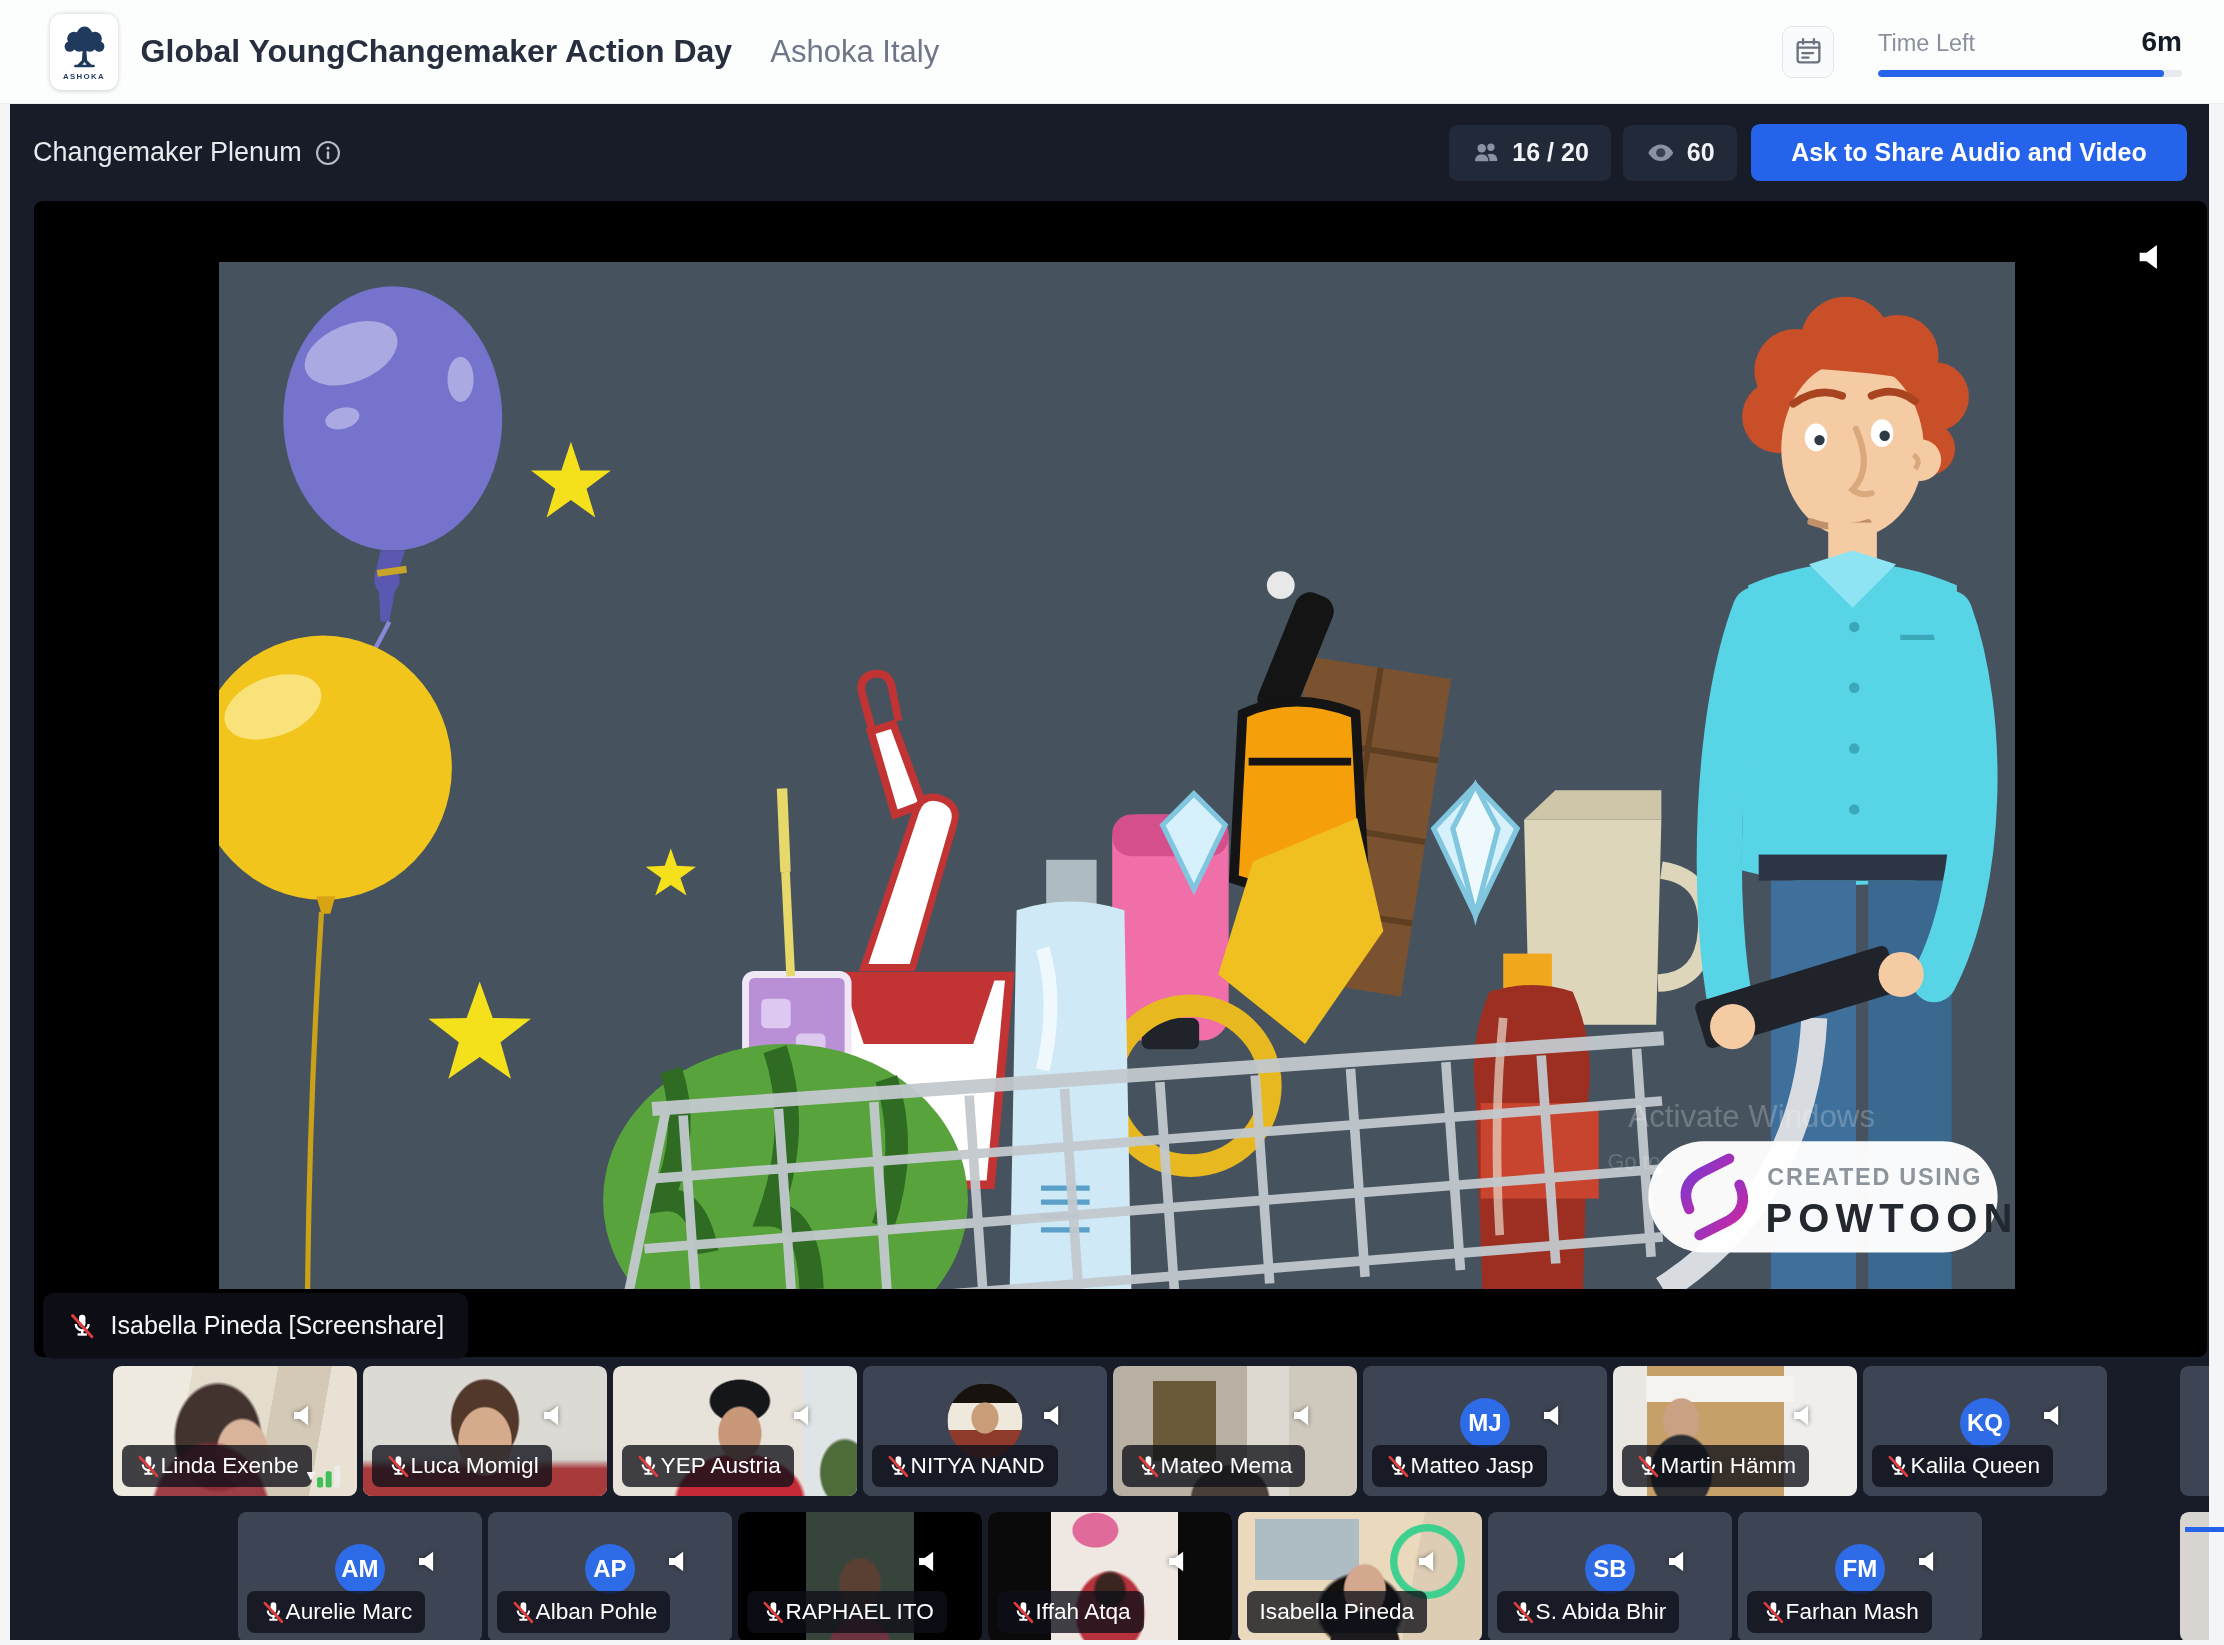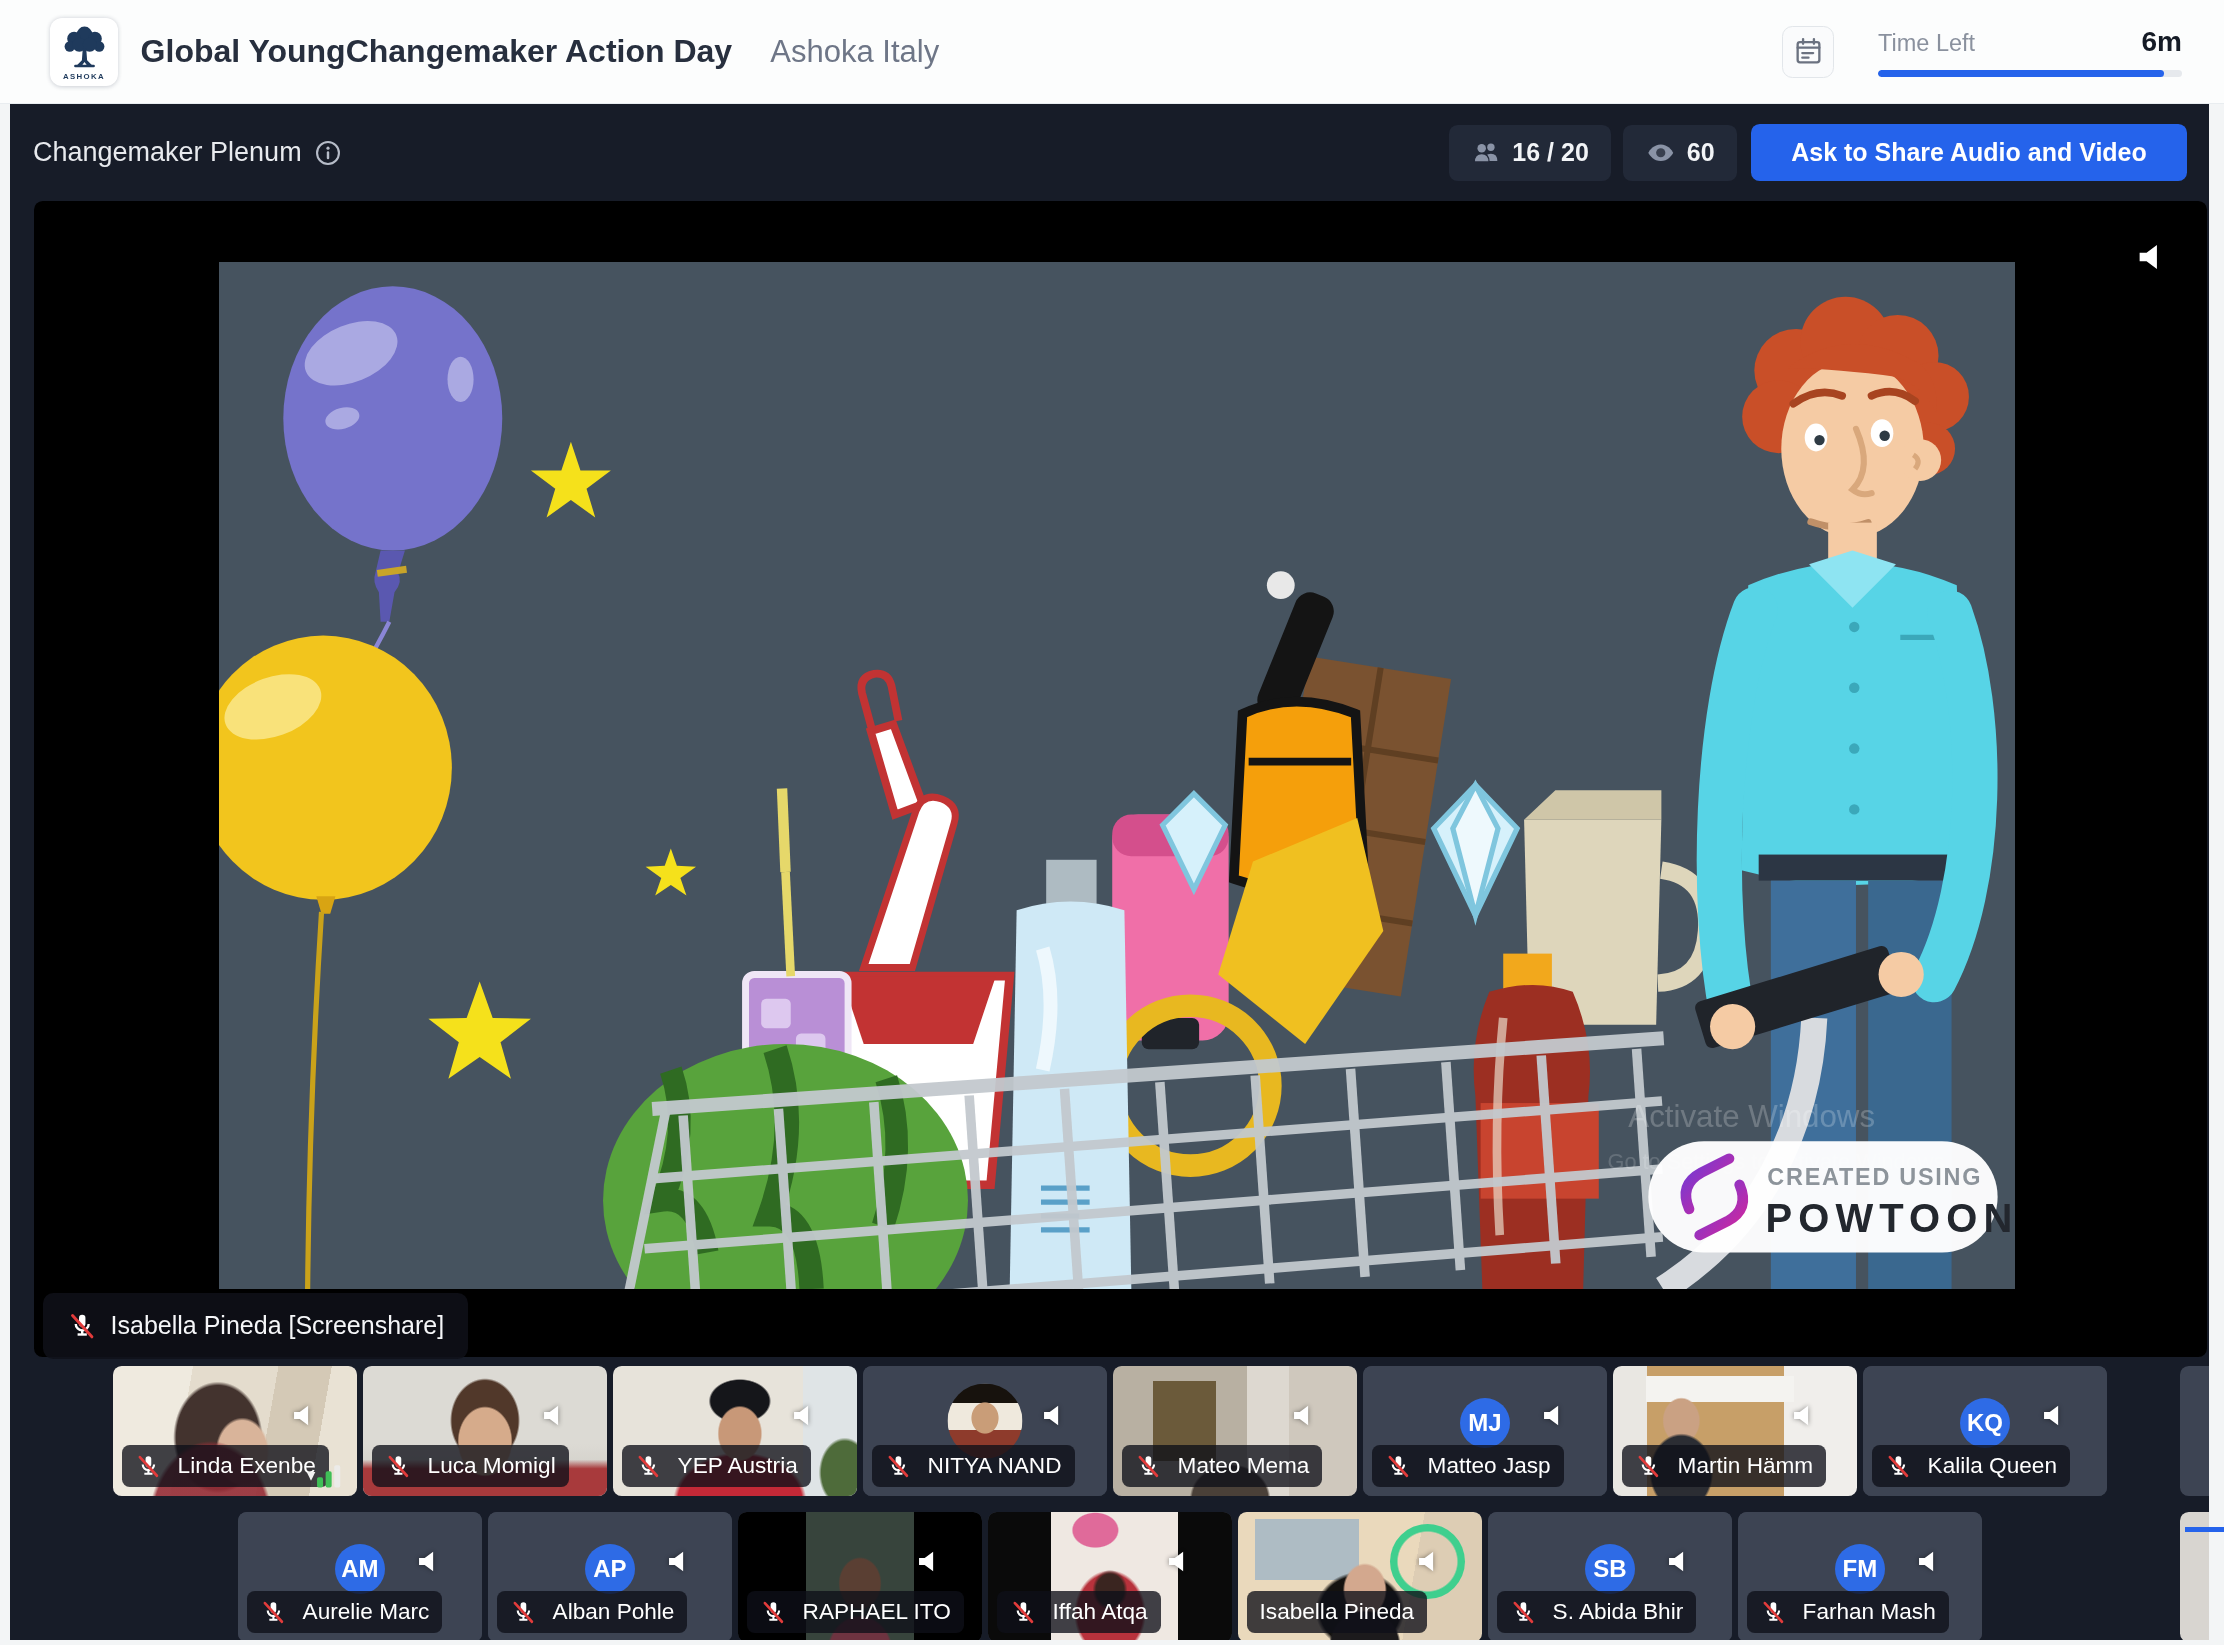--- a/index.html
+++ b/index.html
@@ -8,21 +8,21 @@
     background:#f3f5f6;font-family:"Liberation Sans",sans-serif;
     -webkit-font-smoothing:antialiased;
   }
   
   .header{
     position:absolute;left:0;top:0;width:2225px;height:104px;background:#fcfdfd;
     border-bottom:0.9px solid #e9edf0;display:flex;align-items:center;
     padding:0 43px 0 50px;box-sizing:border-box;gap:22.6px;z-index:5;
   }
   .logo-box{
-    width:68px;height:68px;background:#ffffff;border-radius:12px;
+    width:68px;height:76px;background:#ffffff;border-radius:12px;
     box-shadow:0 0.9px 4.3px rgba(30,40,70,.22);display:flex;flex-direction:column;
     align-items:center;justify-content:center;flex:0 0 auto;
   }
   .logo-caption{font-size:7.8px;font-weight:bold;letter-spacing:1.4px;color:#1f3a5c;margin-top:0.9px;}
   .app-title{font-size:32px;font-weight:bold;color:#272f3e;white-space:nowrap;}
   .app-org{font-size:31px;color:#6e7687;margin-left:15.6px;white-space:nowrap;}
   .header-spacer{flex:1;}
   .cal-btn{
     width:50px;height:50px;border:1.7px solid #e2e6ea;border-radius:10.4px;background:#fafbfc;
     display:flex;align-items:center;justify-content:center;flex:0 0 auto;cursor:pointer;
@@ -89,21 +89,21 @@
   }
   .spk-wrap{
     position:absolute;top:12px;right:17.4px;width:75px;height:75px;border-radius:50%;
     display:flex;align-items:center;justify-content:center;
   }
   .spk-wrap.active{background:radial-gradient(circle, rgba(0,0,0,0) 55%, #3fcf8e 58% 84%, rgba(0,0,0,0) 87%);}
   .spk-wrap svg{width:31px;height:31px;filter:drop-shadow(0 0.9px 2.6px rgba(0,0,0,.45));}
   .name-pill{
     position:absolute;left:8.7px;bottom:8.7px;max-width:221px;height:42px;
     background:rgba(14,16,24,.78);border-radius:7.8px;display:flex;align-items:center;
-    gap:17px;padding:0 13px;box-sizing:border-box;overflow:hidden;
+    gap:0;padding:0 13px;box-sizing:border-box;overflow:hidden;
   }
   .pname{color:#fff;font-size:22.6px;white-space:nowrap;}
   .mic-off{width:26px;height:26px;flex:0 0 auto;}
   .signal{position:absolute;right:8.7px;bottom:5.2px;width:43px;height:31px;}
   .sliver{position:absolute;right:0;width:29px;height:130px;border-radius:8.7px 0 0 8.7px;}
   .sliver.s1{top:1262px;background:#3d4453;}
   .sliver.s2{top:1408px;background:#d8d5d0;}
   .blue-line{position:absolute;left:2185px;top:1527px;width:40px;height:5.2px;background:#2563eb;z-index:9;}
   
   .t-linda{background:

